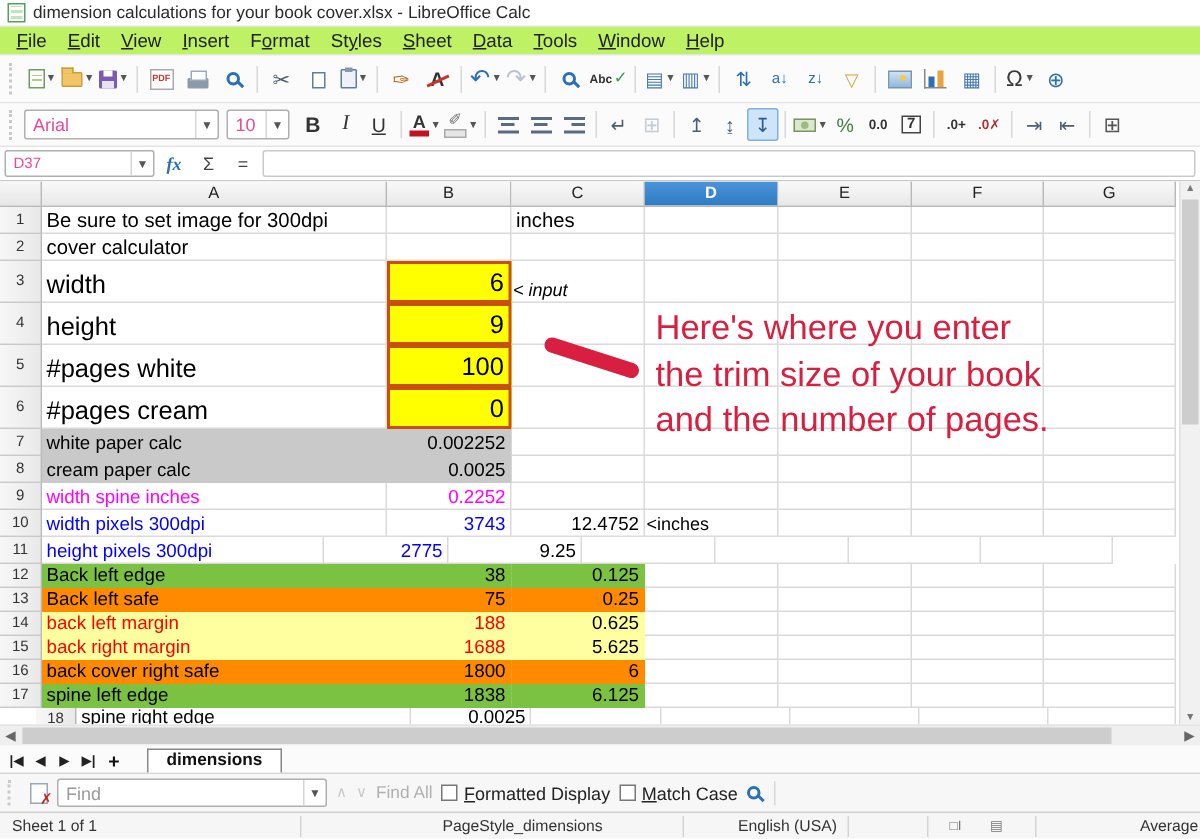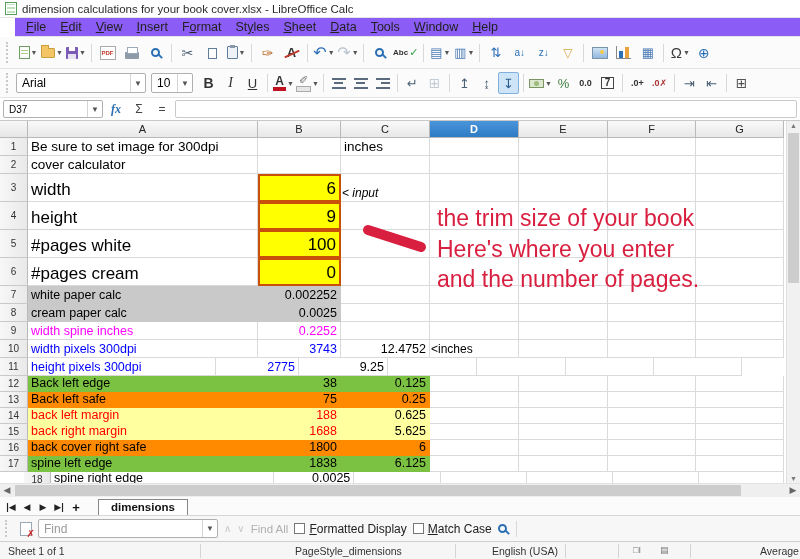--- a/index.html
+++ b/index.html
@@ -7,21 +7,21 @@
     font-family:"Liberation Sans","DejaVu Sans",sans-serif;-webkit-font-smoothing:antialiased;}
   .bar{display:flex;align-items:center;background:#fbfbfb;border-bottom:1px solid #e4e4e4;}
 
   
   #titlebar{height:18px;background:#fff;padding-left:5px;gap:5px;}
   #titlebar .t{font-size:11.5px;color:#2b2b2b;}
   .calc-ico{width:12px;height:13px;border:1px solid #55a05a;background:#fff;display:inline-block;
     background-image:repeating-linear-gradient(#bfe3bf 0 2px,transparent 2px 4px);background-clip:content-box;padding:1px;}
 
   
-  #menubar{height:19px;background:#8b5cf6;padding-left:4px;margin-left:15px;}
+  #menubar{height:19px;background:#bef264;padding-left:4px;}
   .menu-item{font-size:12.5px;color:#222;padding:1px 7px;cursor:default;}
   .menu-item u{text-decoration:underline;}
 
   
   #tb1{height:32px;padding:0 2px 0 6px;gap:1px;}
   #tb2{height:29px;padding:0 2px 0 6px;gap:1px;}
   #tb1::before,#tb2::before,#findbar::before{content:"";width:3px;height:70%;margin-right:4px;
     border-left:2px dotted #c9c9c9;}
   .tbtn{display:inline-flex;align-items:center;justify-content:center;height:24px;min-width:23px;
     border-radius:2px;gap:1px;padding:0 1px;}
@@ -67,21 +67,21 @@
   .i-lines-c i{align-self:center;} .i-lines-c i:nth-child(2){width:9px;} .i-lines-c i:nth-child(1),.i-lines-c i:nth-child(3){width:14px;}
   .i-lines-r i{align-self:flex-end;} .i-lines-r i:nth-child(2){width:9px;} .i-lines-r i:nth-child(1),.i-lines-r i:nth-child(3){width:14px;}
   .i-money{width:15px;height:9px;border:1px solid #7a9464;background:#dbe8cf;position:relative;}
   .i-money::after{content:"";position:absolute;inset:1px 4px;background:#9dbb7d;border-radius:50%;}
   .i-date{border:1.5px solid #444;padding:0 3px;font-size:10px;font-weight:bold;color:#333;}
   .i-closefind{width:12px;height:14px;border:1px solid #9aa7b5;background:#fff;position:relative;}
   .i-closefind::after{content:"✗";color:#cc2222;font-size:10px;position:absolute;right:-4px;bottom:-4px;font-weight:bold;}
 
   .combo{display:inline-flex;align-items:center;background:#fff;border:1px solid #b0b0b0;height:20px;
     border-radius:2px;margin-right:4px;}
-  .combo .val{flex:1;font-size:12px;color:#000000;padding:0 5px;}
+  .combo .val{flex:1;font-size:12px;color:#ec4899;padding:0 5px;}
   .combo .dd-btn{width:15px;align-self:stretch;border-left:1px solid #d5d5d5;color:#555;font-size:8px;
     display:flex;align-items:center;justify-content:center;}
 
   
   #formulabar{height:23px;background:#fff;border-bottom:1px solid #c9c9c9;padding:0 3px;gap:3px;}
   #namebox{width:100px;height:18px;margin:0;}
   #namebox .val{font-size:10px;}
   .fbtn{font-size:12px;color:#444;width:20px;text-align:center;}
   #fx{color:#2b6fb5;font-style:italic;font-weight:bold;font-family:"Liberation Serif",serif;}
   #formula-input{flex:1;height:18px;background:#fff;border:1px solid #c9c9c9;border-radius:2px;font-size:11.5px;padding:0 4px;color:#222;}
@@ -568,22 +568,22 @@
     </div>
   <div id="vscroll">
     <span class="arr" style="top:1px">▲</span>
     <span class="thumb"></span>
     <span class="arr" style="bottom:1px">▼</span>
   </div>
   <svg id="arrow-svg" width="800" height="362">
     <line x1="368" y1="109" x2="421" y2="126" stroke="#d91f3f" stroke-width="10" stroke-linecap="round"></line>
   </svg>
   <div id="annotation" style="color: rgb(217, 31, 63);">
+      <div>Here's where you enter</div>
       <div>the trim size of your book</div>
-      <div>Here's where you enter</div>
       <div>and the number of pages.</div>
     </div>
 </div>
 
 <div id="hscroll">
   <span class="arr" style="left:0">◀</span>
   <span class="thumb"></span>
   <span class="arr" style="right:0">▶</span>
 </div>
 

